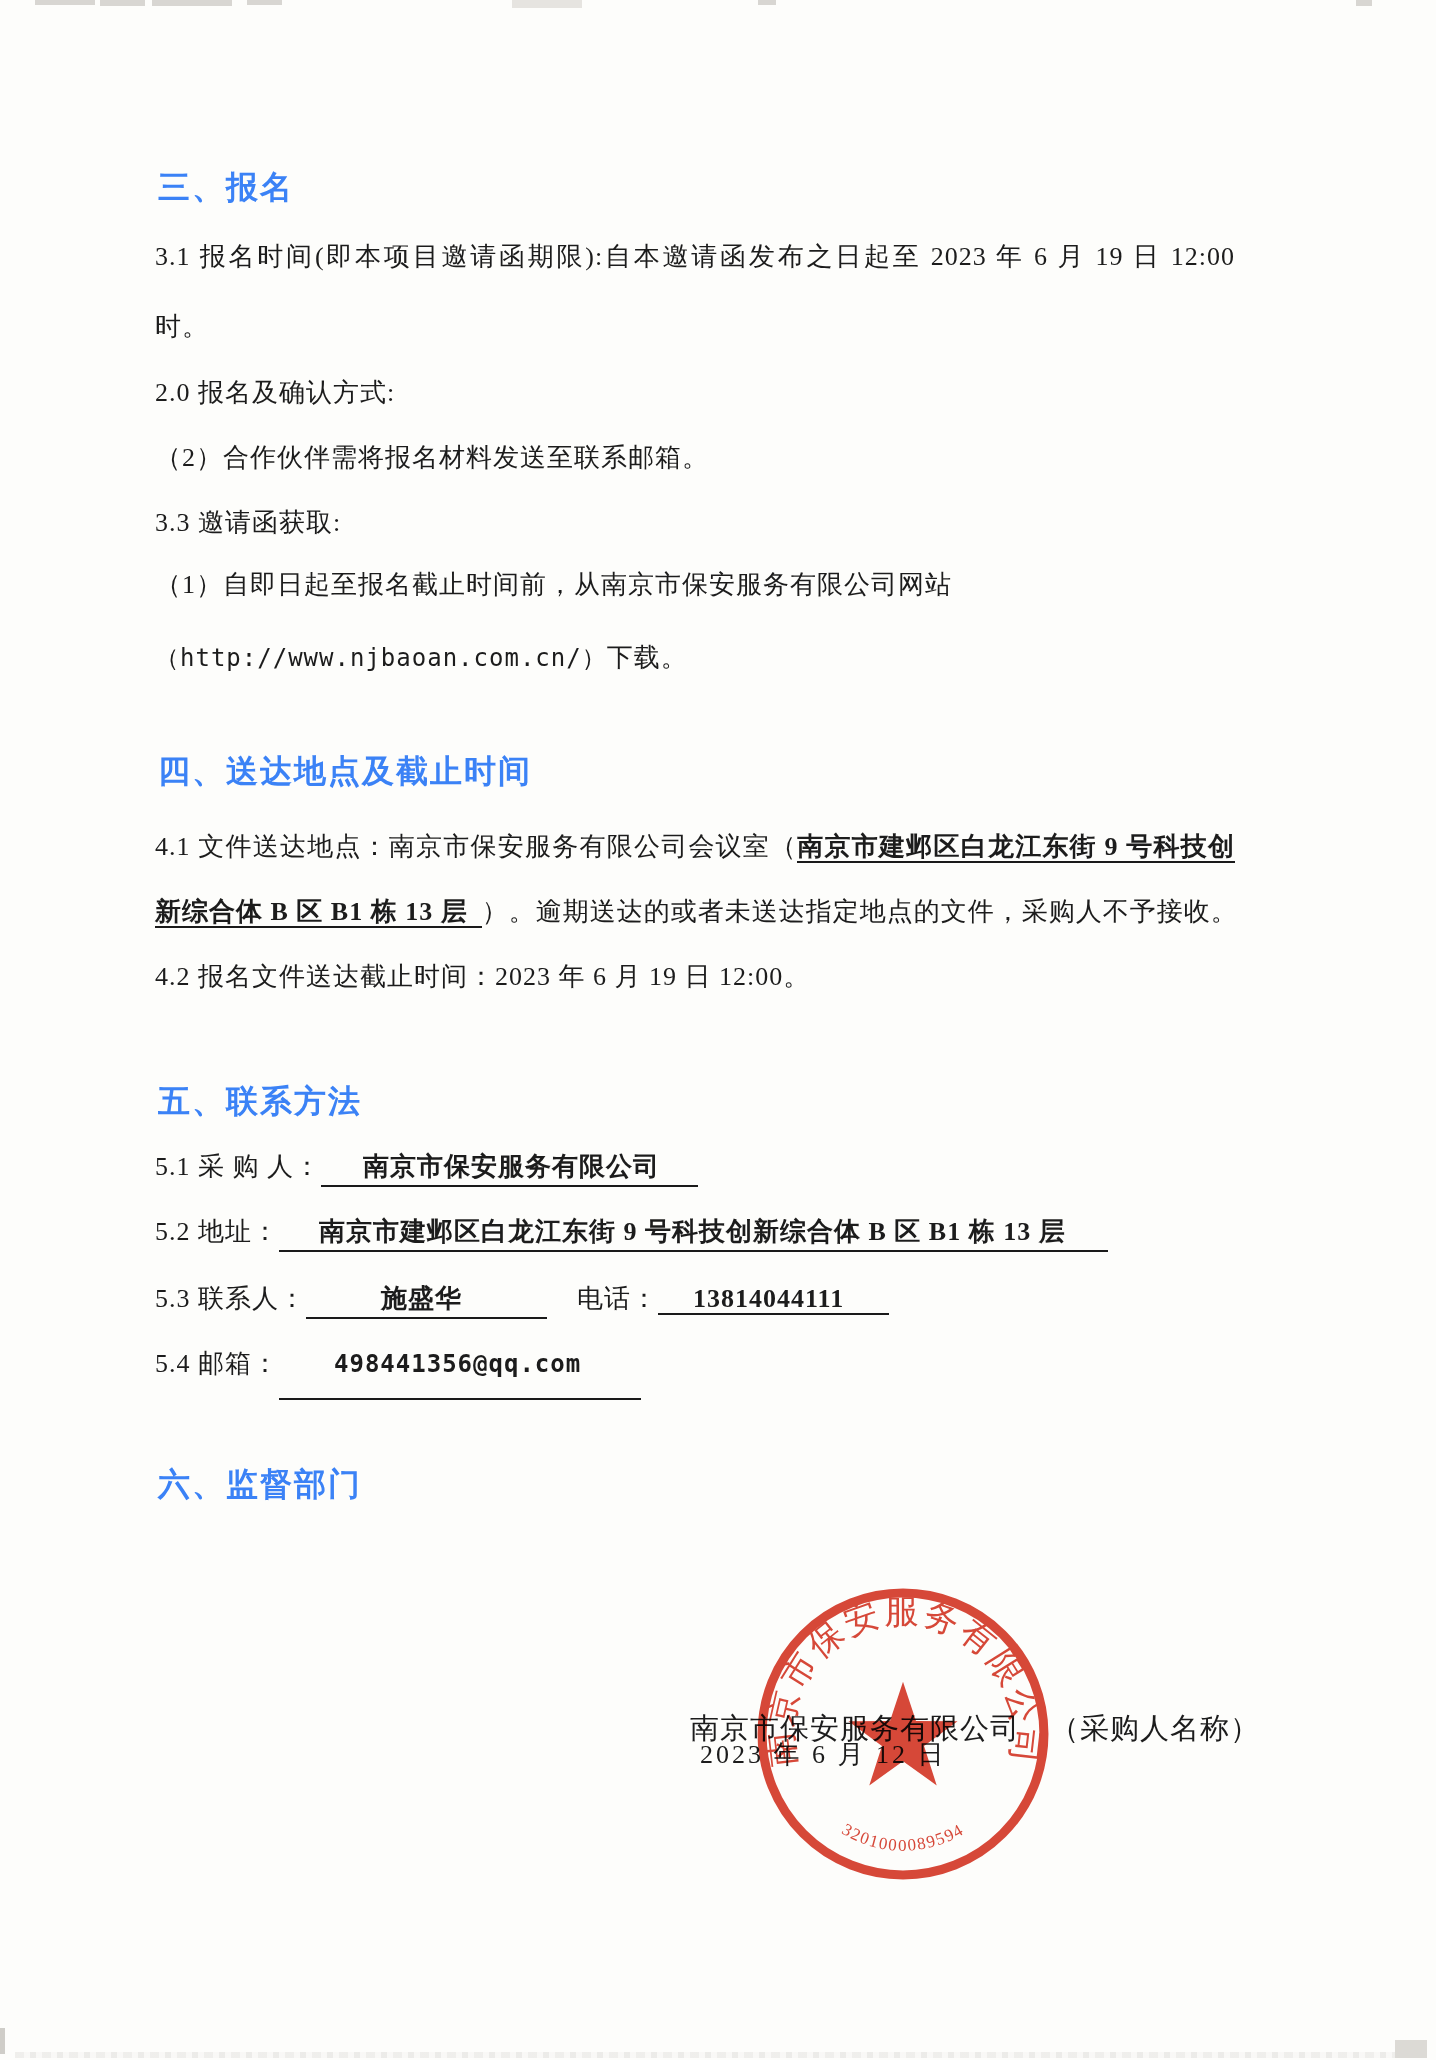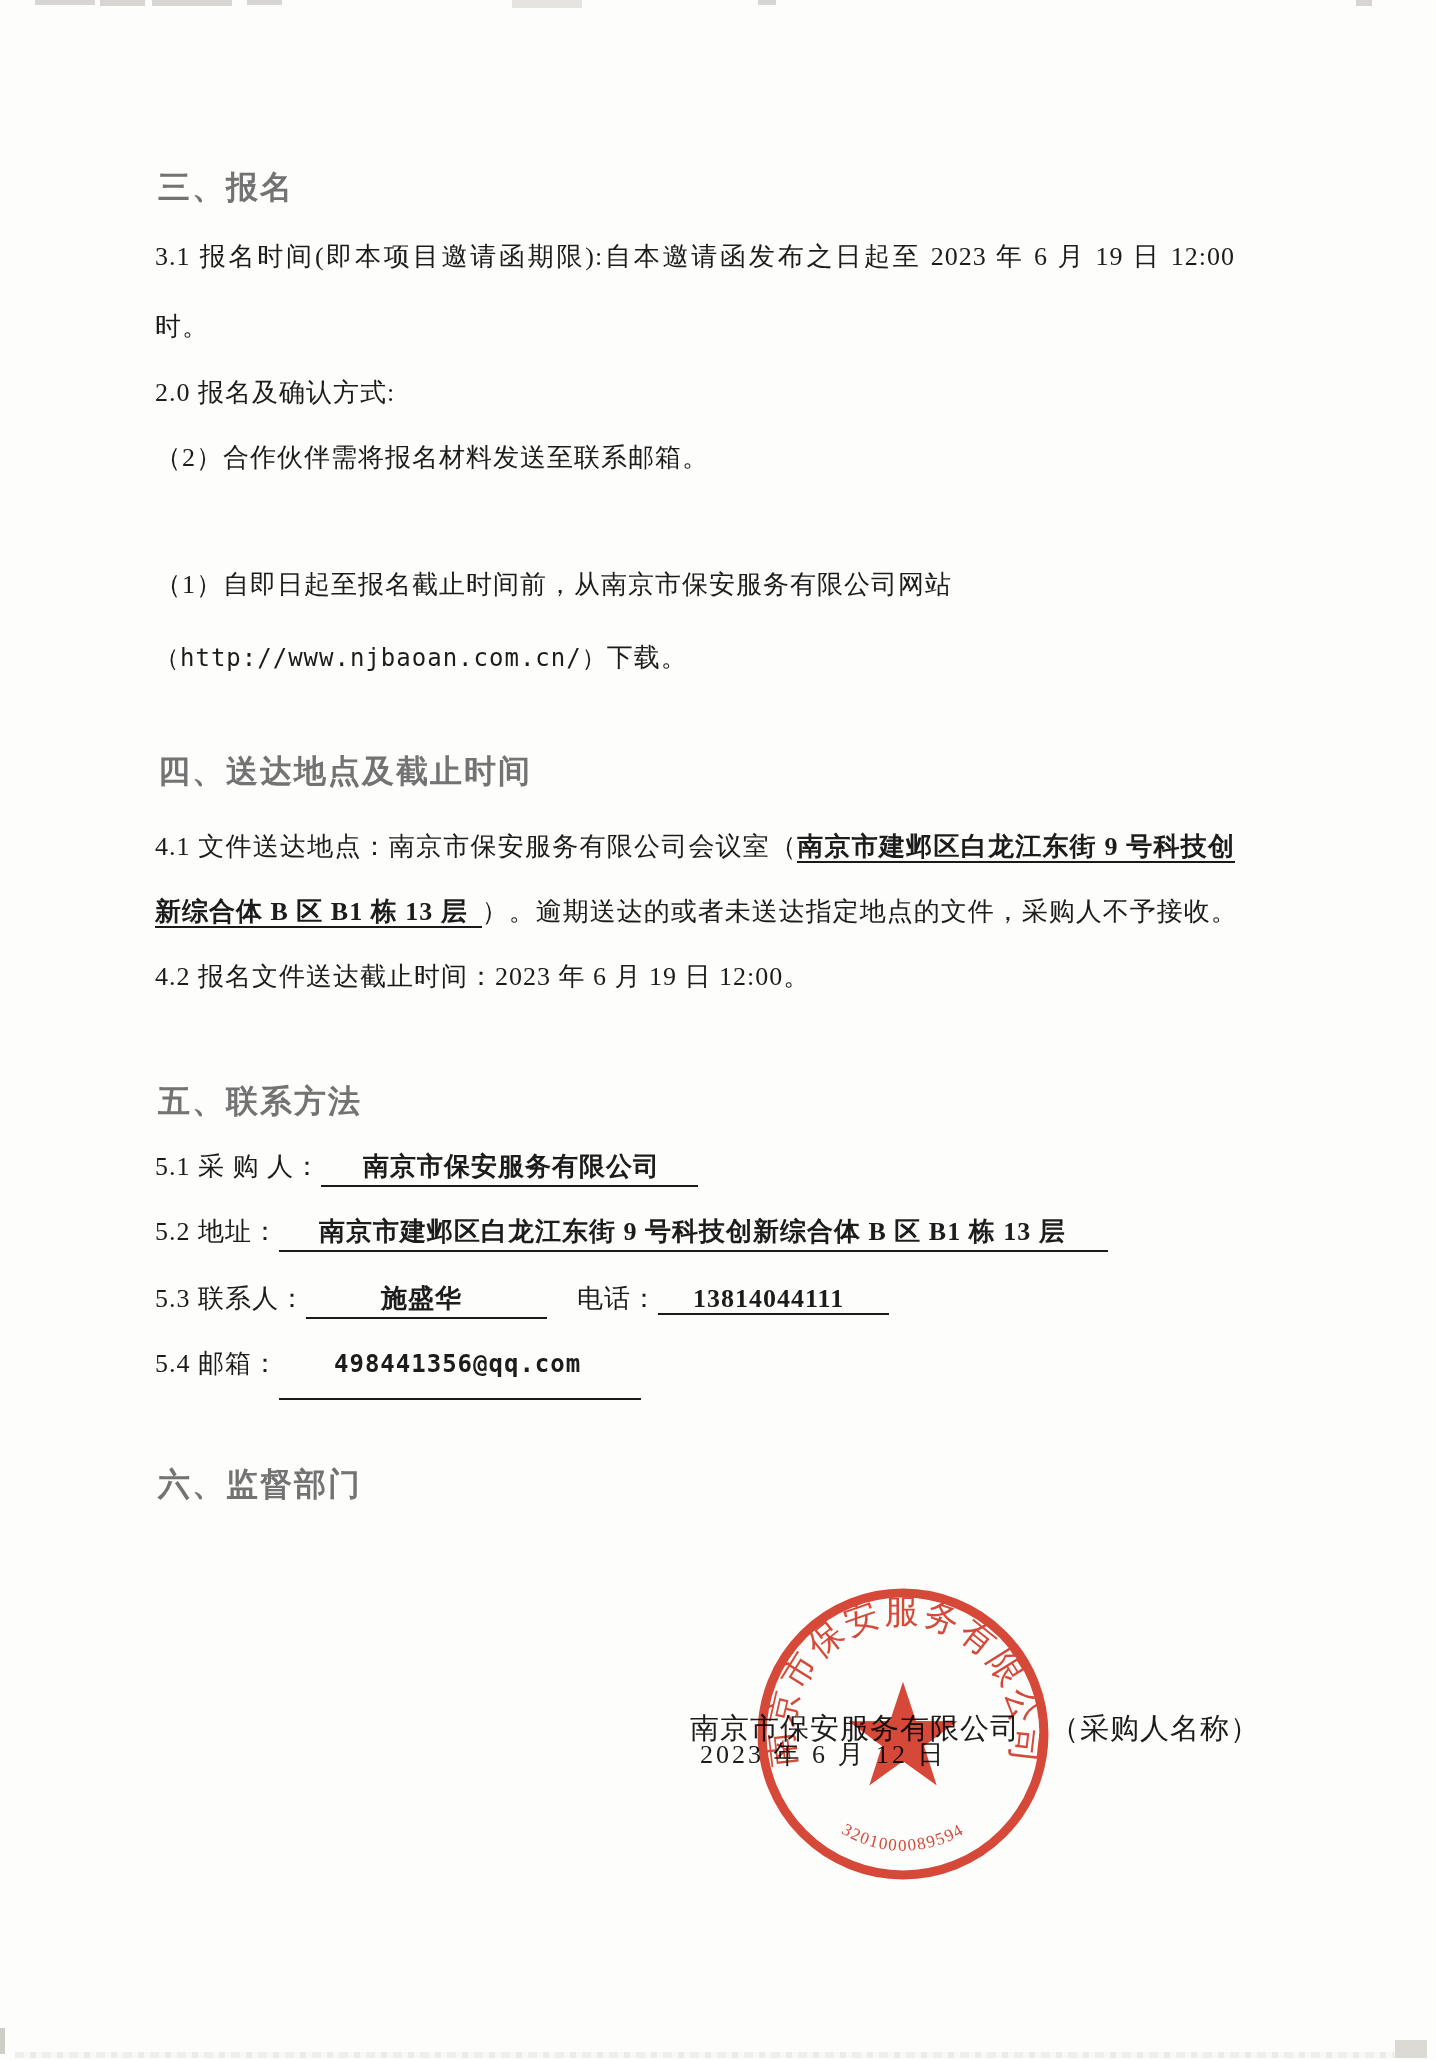--- a/index.html
+++ b/index.html
@@ -23,21 +23,21 @@
   }
   .jl{ text-align:justify; text-align-last:justify; white-space:normal; }
   .heading{
     position:absolute;
     left:158px;
     font-family:"Liberation Sans","DejaVu Sans",sans-serif;
     font-weight:bold;
     font-size:32px;
     line-height:38px;
     letter-spacing:2px;
-    color:#737373;
+    color:#3b82f6;
   }
   .u{ border-bottom:2px solid #1a1a1a;font-weight:bold; }
   .mono{ font-family:"DejaVu Sans Mono","Liberation Mono",monospace; font-size:24px; }
   .gap30{ display:inline-block; width:30px; }
   .stamp{
     position:absolute; left:752px; top:1583px;
     width:302px; height:302px;
     mix-blend-mode:multiply;
     opacity:.93;
   }
@@ -61,20 +61,21 @@
   <div class="art" style="left:247px;top:0;width:35px;height:5px"></div>
   <div class="art art-soft" style="left:512px;top:0;width:70px;height:8px"></div>
   <div class="art" style="left:758px;top:0;width:18px;height:5px"></div>
   <div class="art" style="left:1356px;top:0;width:16px;height:6px"></div>
 
   <div class="heading" style="top:168px">三、报名</div>
   <div class="line jl" style="top:240px">3.1 报名时间(即本项目邀请函期限):自本邀请函发布之日起至 2023 年 6 月 19 日 12:00</div>
   <div class="line" style="top:310px">时。</div>
   <div class="line" style="top:376px">2.0 报名及确认方式:</div>
   <div class="line" style="top:441px">（2）合作伙伴需将报名材料发送至联系邮箱。</div>
+  <div class="line" style="top:506px">3.3 邀请函获取:</div>
   <div class="line" style="top:568px">（1）自即日起至报名截止时间前，从南京市保安服务有限公司网站</div>
   <div class="line" style="top:641px"><span class="mono">（http://www.njbaoan.com.cn/）</span><span>下载。</span></div>
 
   <div class="heading" style="top:752px">四、送达地点及截止时间</div>
   <div class="line jl" style="top:830px"><span>4.1 文件送达地点：南京市保安服务有限公司会议室（</span><span class="u">南京市建邺区白龙江东街 9 号科技创</span></div>
   <div class="line" style="top:895px"><span class="u" style="padding-right:14px">新综合体 B 区 B1 栋 13 层</span><span>）。逾期送达的或者未送达指定地点的文件，采购人不予接收。</span></div>
   <div class="line" style="top:960px">4.2 报名文件送达截止时间：2023 年 6 月 19 日 12:00。</div>
 
   <div class="heading" style="top:1082px">五、联系方法</div>
   <div class="line" style="top:1150px"><span>5.1 采 购 人：</span><span class="u" style="padding:0 38px 4px 42px">南京市保安服务有限公司</span></div>

